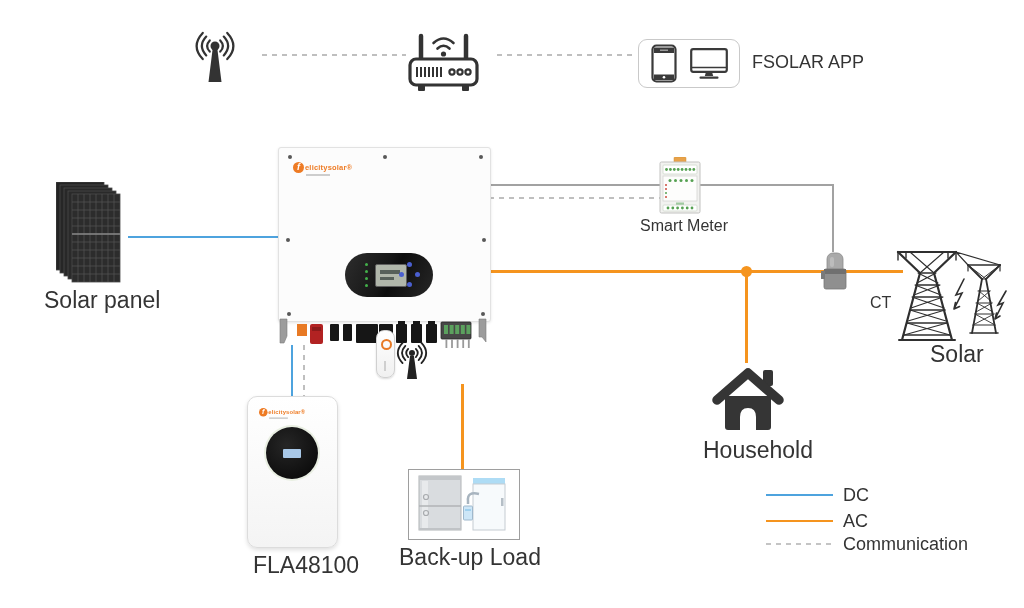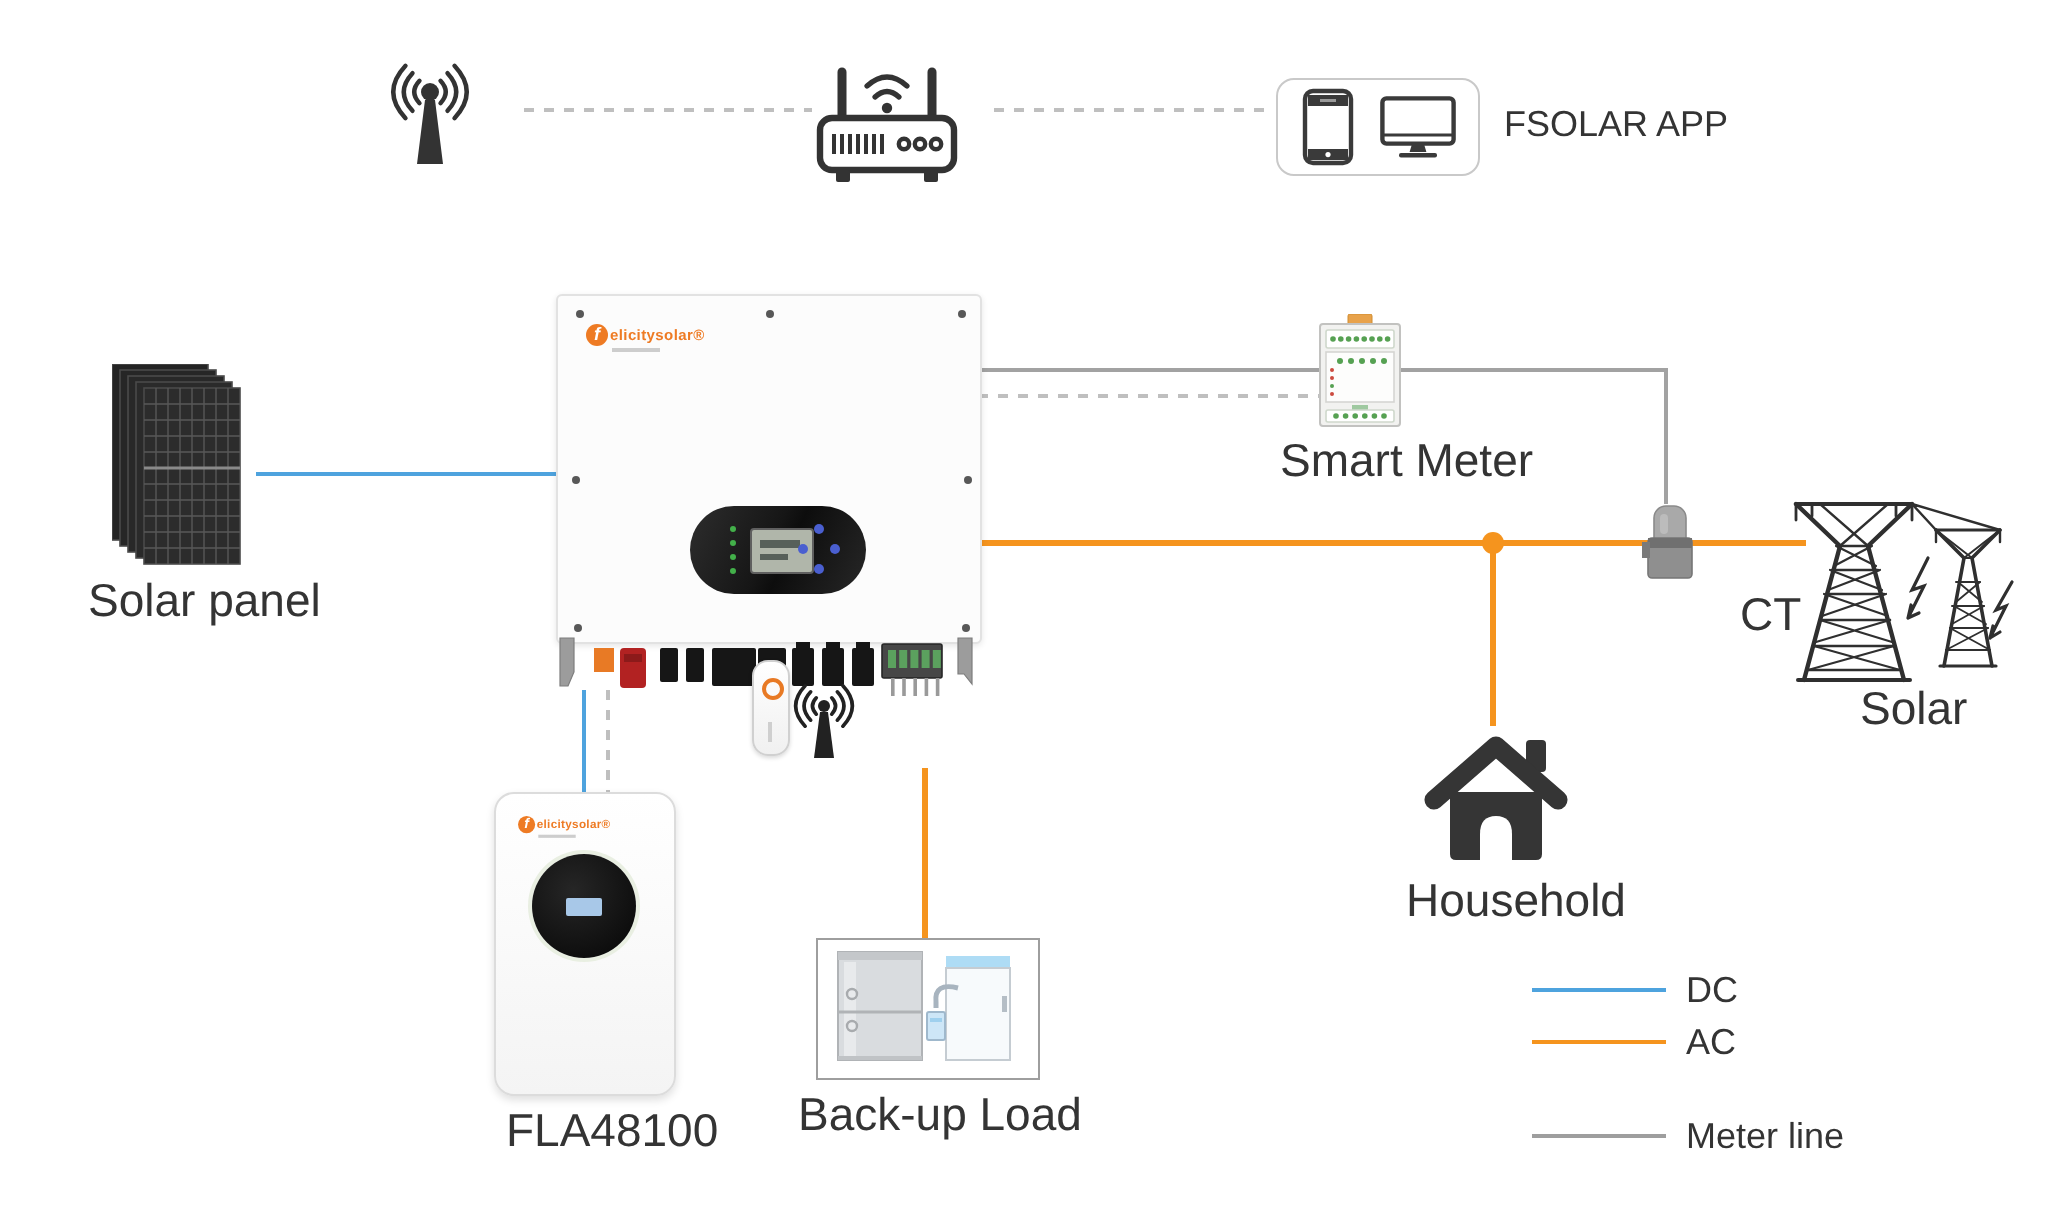--- a/index.html
+++ b/index.html
@@ -2,21 +2,21 @@
 <html><head>
 <meta charset="utf-8">
 <style>
   html,body{margin:0;padding:0;background:#fff;}
   .canvas{position:relative;width:1024px;height:608px;background:#ffffff;overflow:hidden;
           font-family:"Liberation Sans",sans-serif;color:#323232;}
   .abs{position:absolute;}
   .label{position:absolute;color:#343434;white-space:nowrap;}
   .lbl20{font-size:23px;}
   .lbl18{font-size:18px;}
-  .lbl17{font-size:23px;}
+  .lbl17{font-size:16px;}
 
   
   .line-h{position:absolute;}
   .line-v{position:absolute;}
   .dc-h{height:2.4px;background:#4ea3de;}
   .dc-v{width:2.4px;background:#4ea3de;}
   .ac-h{height:2.6px;background:#f5941e;}
   .ac-v{width:2.6px;background:#f5941e;}
   .meter-h{height:1.6px;background:#a2a2a2;}
   .meter-v{width:1.6px;background:#a2a2a2;}
@@ -374,18 +374,18 @@
   <div class="label lbl20" style="left:399px;top:544px;">Back-up Load</div>
 
   <div class="legend-row" style="top:485px;">
     <span class="lg-line lg-dc"></span>
     <span class="label lbl18" style="position:static;">DC</span>
   </div>
   <div class="legend-row" style="top:511px;">
     <span class="lg-line lg-ac"></span>
     <span class="label lbl18" style="position:static;">AC</span>
   </div>
-  <div class="legend-row" style="top:558px;">
-    <span class="lg-line lg-meter"></span>
-    <span class="label lbl18" style="position:static;">Meter line</span>
+  <div class="legend-row" style="top:534px;">
+    <span class="lg-line lg-comm"></span>
+    <span class="label lbl18" style="position:static;">Communication</span>
   </div>
 
 </div>
 
 </body></html>

